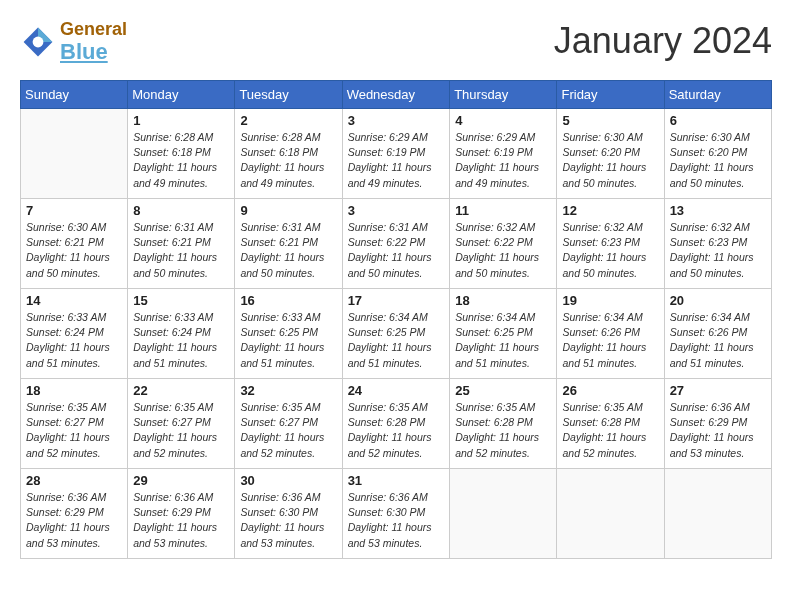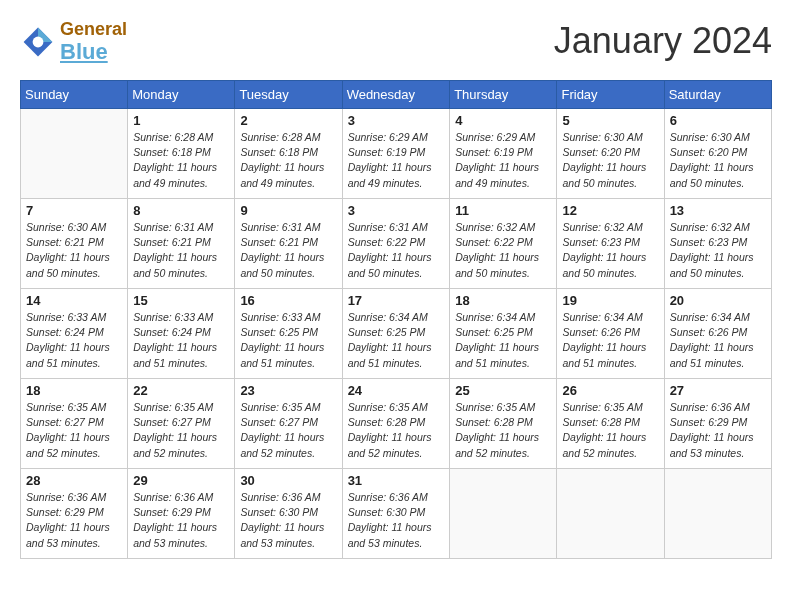--- a/index.html
+++ b/index.html
@@ -202,21 +202,21 @@
       <tr>
         <td>
           <span class="day-number">18</span>
           <div class="day-info">Sunrise: 6:35 AM<br>Sunset: 6:27 PM<br>Daylight: 11 hours<br>and 52 minutes.</div>
         </td>
         <td>
           <span class="day-number">22</span>
           <div class="day-info">Sunrise: 6:35 AM<br>Sunset: 6:27 PM<br>Daylight: 11 hours<br>and 52 minutes.</div>
         </td>
         <td>
-          <span class="day-number">23</span>
+          <span class="day-number">32</span>
           <div class="day-info">Sunrise: 6:35 AM<br>Sunset: 6:27 PM<br>Daylight: 11 hours<br>and 52 minutes.</div>
         </td>
         <td>
           <span class="day-number">24</span>
           <div class="day-info">Sunrise: 6:35 AM<br>Sunset: 6:28 PM<br>Daylight: 11 hours<br>and 52 minutes.</div>
         </td>
         <td>
           <span class="day-number">25</span>
           <div class="day-info">Sunrise: 6:35 AM<br>Sunset: 6:28 PM<br>Daylight: 11 hours<br>and 52 minutes.</div>
         </td>

